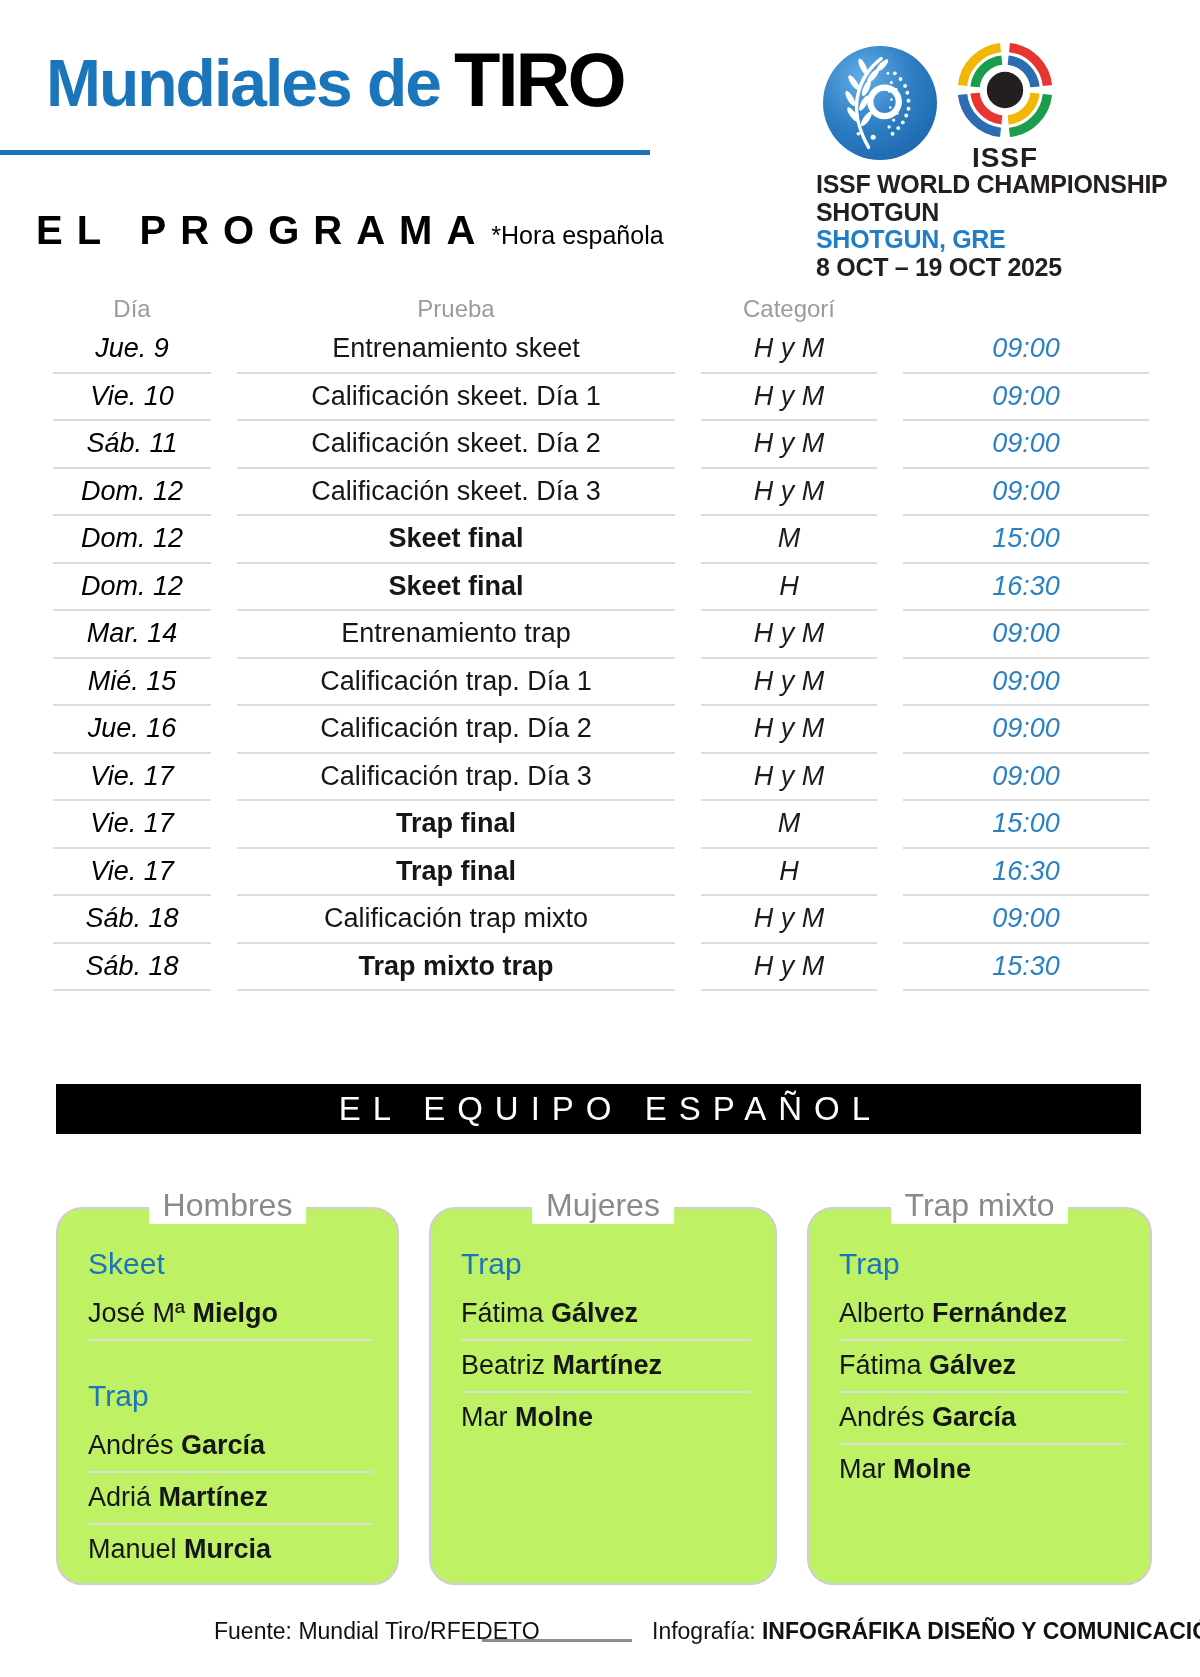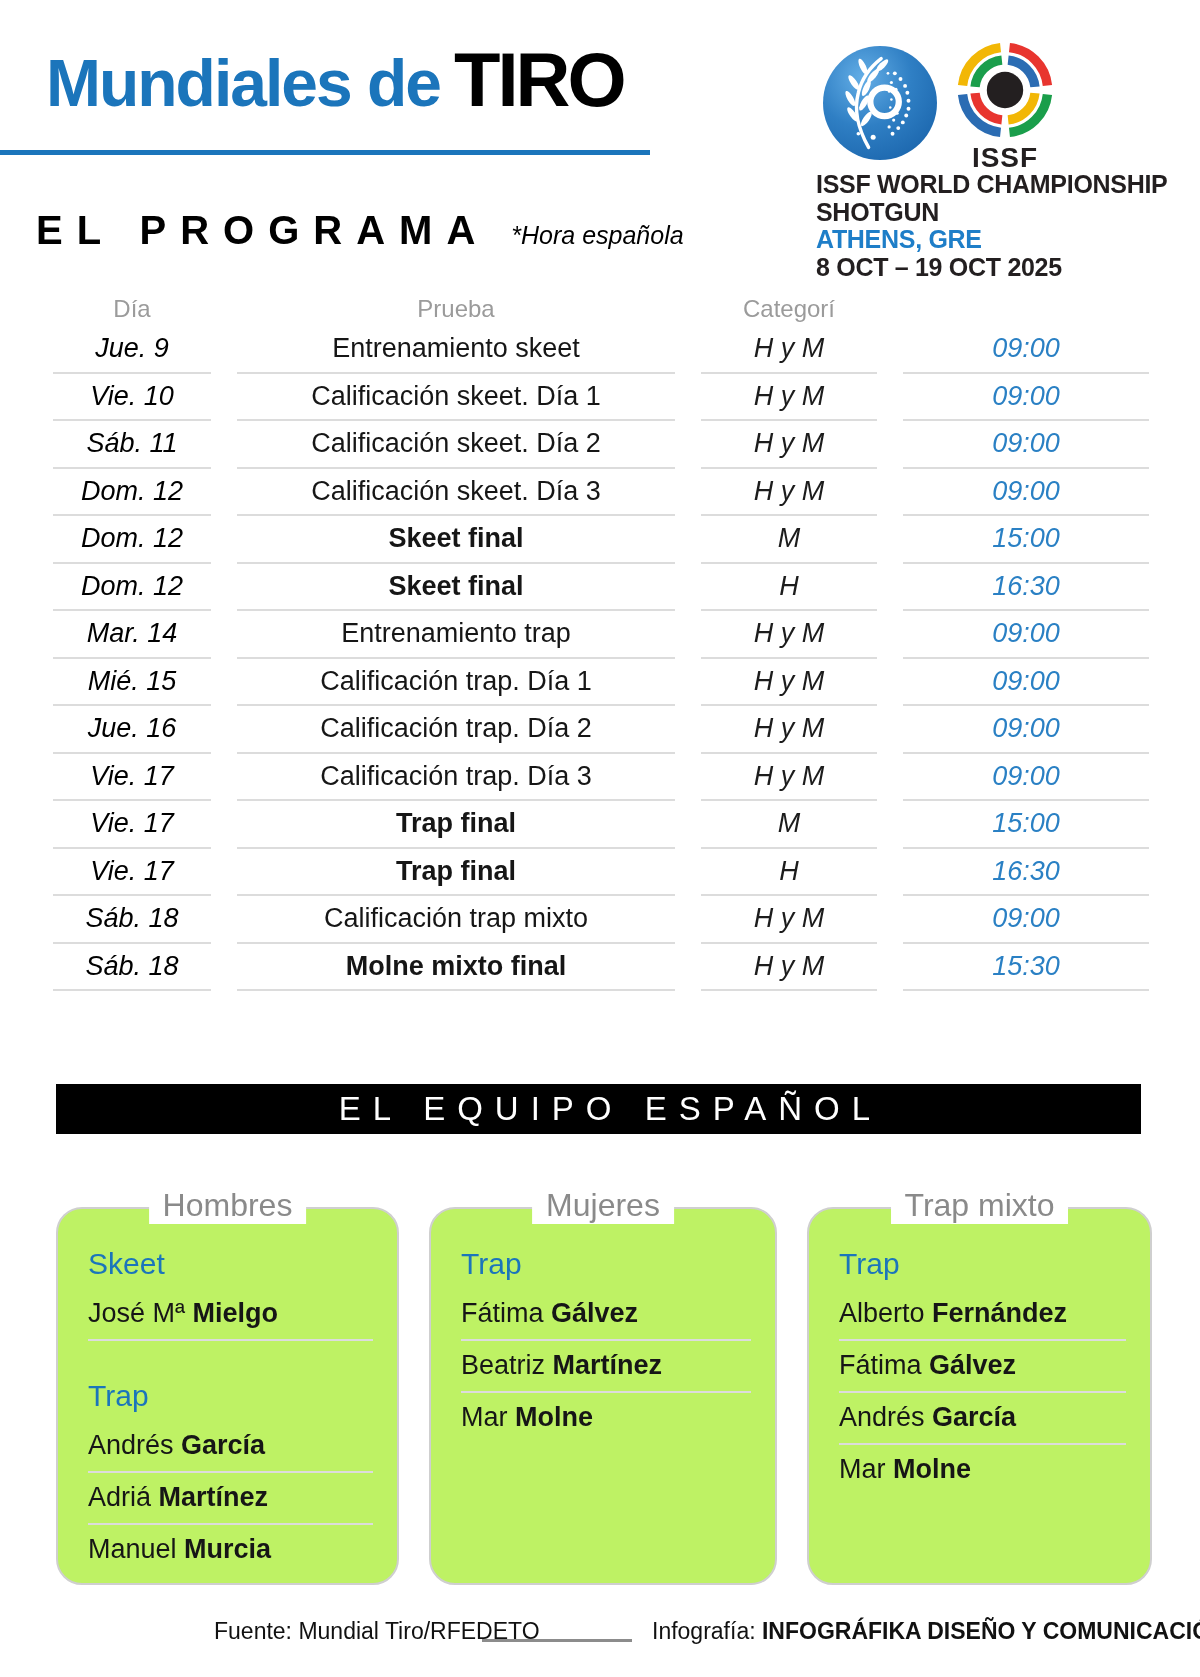--- a/index.html
+++ b/index.html
@@ -7,21 +7,21 @@
         font-family:"Liberation Sans",sans-serif;color:#111;}
 
   
   .main-title{position:absolute;left:46px;top:36px;display:flex;align-items:baseline;white-space:nowrap;}
   .main-title .blue{color:#1b75bb;font-weight:bold;font-size:66px;letter-spacing:-2px;}
   .main-title .black{color:#000;font-weight:900;font-size:76px;letter-spacing:-3px;margin-left:14px;}
   .blue-rule{position:absolute;left:0;top:150px;width:650px;height:5px;background:#1b75bb;}
 
   .program-head{position:absolute;left:36px;top:208px;display:flex;align-items:baseline;white-space:nowrap;justify-content:space-between;}
   .program-head .ttl{font-size:40px;font-weight:bold;letter-spacing:14px;color:#000;}
-  .program-head .note{font-size:25px;font-style:italic;letter-spacing:0;color:#000;margin-left:22px;}
+  .program-head .note{font-size:25px;letter-spacing:0;color:#000;margin-left:2px;}
 
   
   .athens-logo{position:absolute;left:823px;top:46px;width:114px;height:114px;}
   .target-logo{position:absolute;left:953px;top:38px;width:104px;height:104px;}
   .issf-word{position:absolute;left:953px;top:142px;width:104px;text-align:center;
              font-size:28px;font-weight:bold;color:#231f20;letter-spacing:1px;}
   .brand-lines{position:absolute;left:816px;top:171px;font-size:25px;font-weight:bold;
                line-height:27.5px;letter-spacing:-0.3px;color:#231f20;white-space:nowrap;}
   .brand-lines .blue-line{color:#1e7ec8;}
 
@@ -141,21 +141,21 @@
       <path d="M 53 78.8 A 29 29 0 0 0 78.8 53" stroke="#f2b705"></path>
       <path d="M 21.2 53 A 29 29 0 0 0 47 78.8" stroke="#e8352f"></path>
     </g>
     <circle cx="50" cy="50" r="17.5" fill="#231f20"></circle>
   </svg>
   <div class="issf-word">ISSF</div>
 
   <div class="brand-lines">
     <div>ISSF WORLD CHAMPIONSHIP</div>
     <div>SHOTGUN</div>
-    <div class="blue-line">ATHENS, GRE</div>
+    <div class="blue-line">SHOTGUN, GRE</div>
     <div>8 OCT – 19 OCT 2025</div>
   </div>
 
   <div class="sched">
     <div class="srow shead">
       <div class="cell">Día</div>
       <div class="cell">Prueba</div>
       <div class="cell">Categorí</div>
       <div class="cell"></div>
     </div>
@@ -233,21 +233,21 @@
       <div class="cell time">16:30</div>
     </div>
     <div class="srow">
       <div class="cell day">Sáb. 18</div>
       <div class="cell event">Calificación trap mixto</div>
       <div class="cell cat">H y M</div>
       <div class="cell time">09:00</div>
     </div>
     <div class="srow">
       <div class="cell day">Sáb. 18</div>
-      <div class="cell event final">Molne mixto final</div>
+      <div class="cell event final">Trap mixto trap</div>
       <div class="cell cat">H y M</div>
       <div class="cell time">15:30</div>
     </div>
   </div>
 
   <div class="team-banner">EL EQUIPO ESPAÑOL</div>
 
   <div class="team-box box-hombres">
     <div class="legend">Hombres</div>
     <div class="box-inner">

